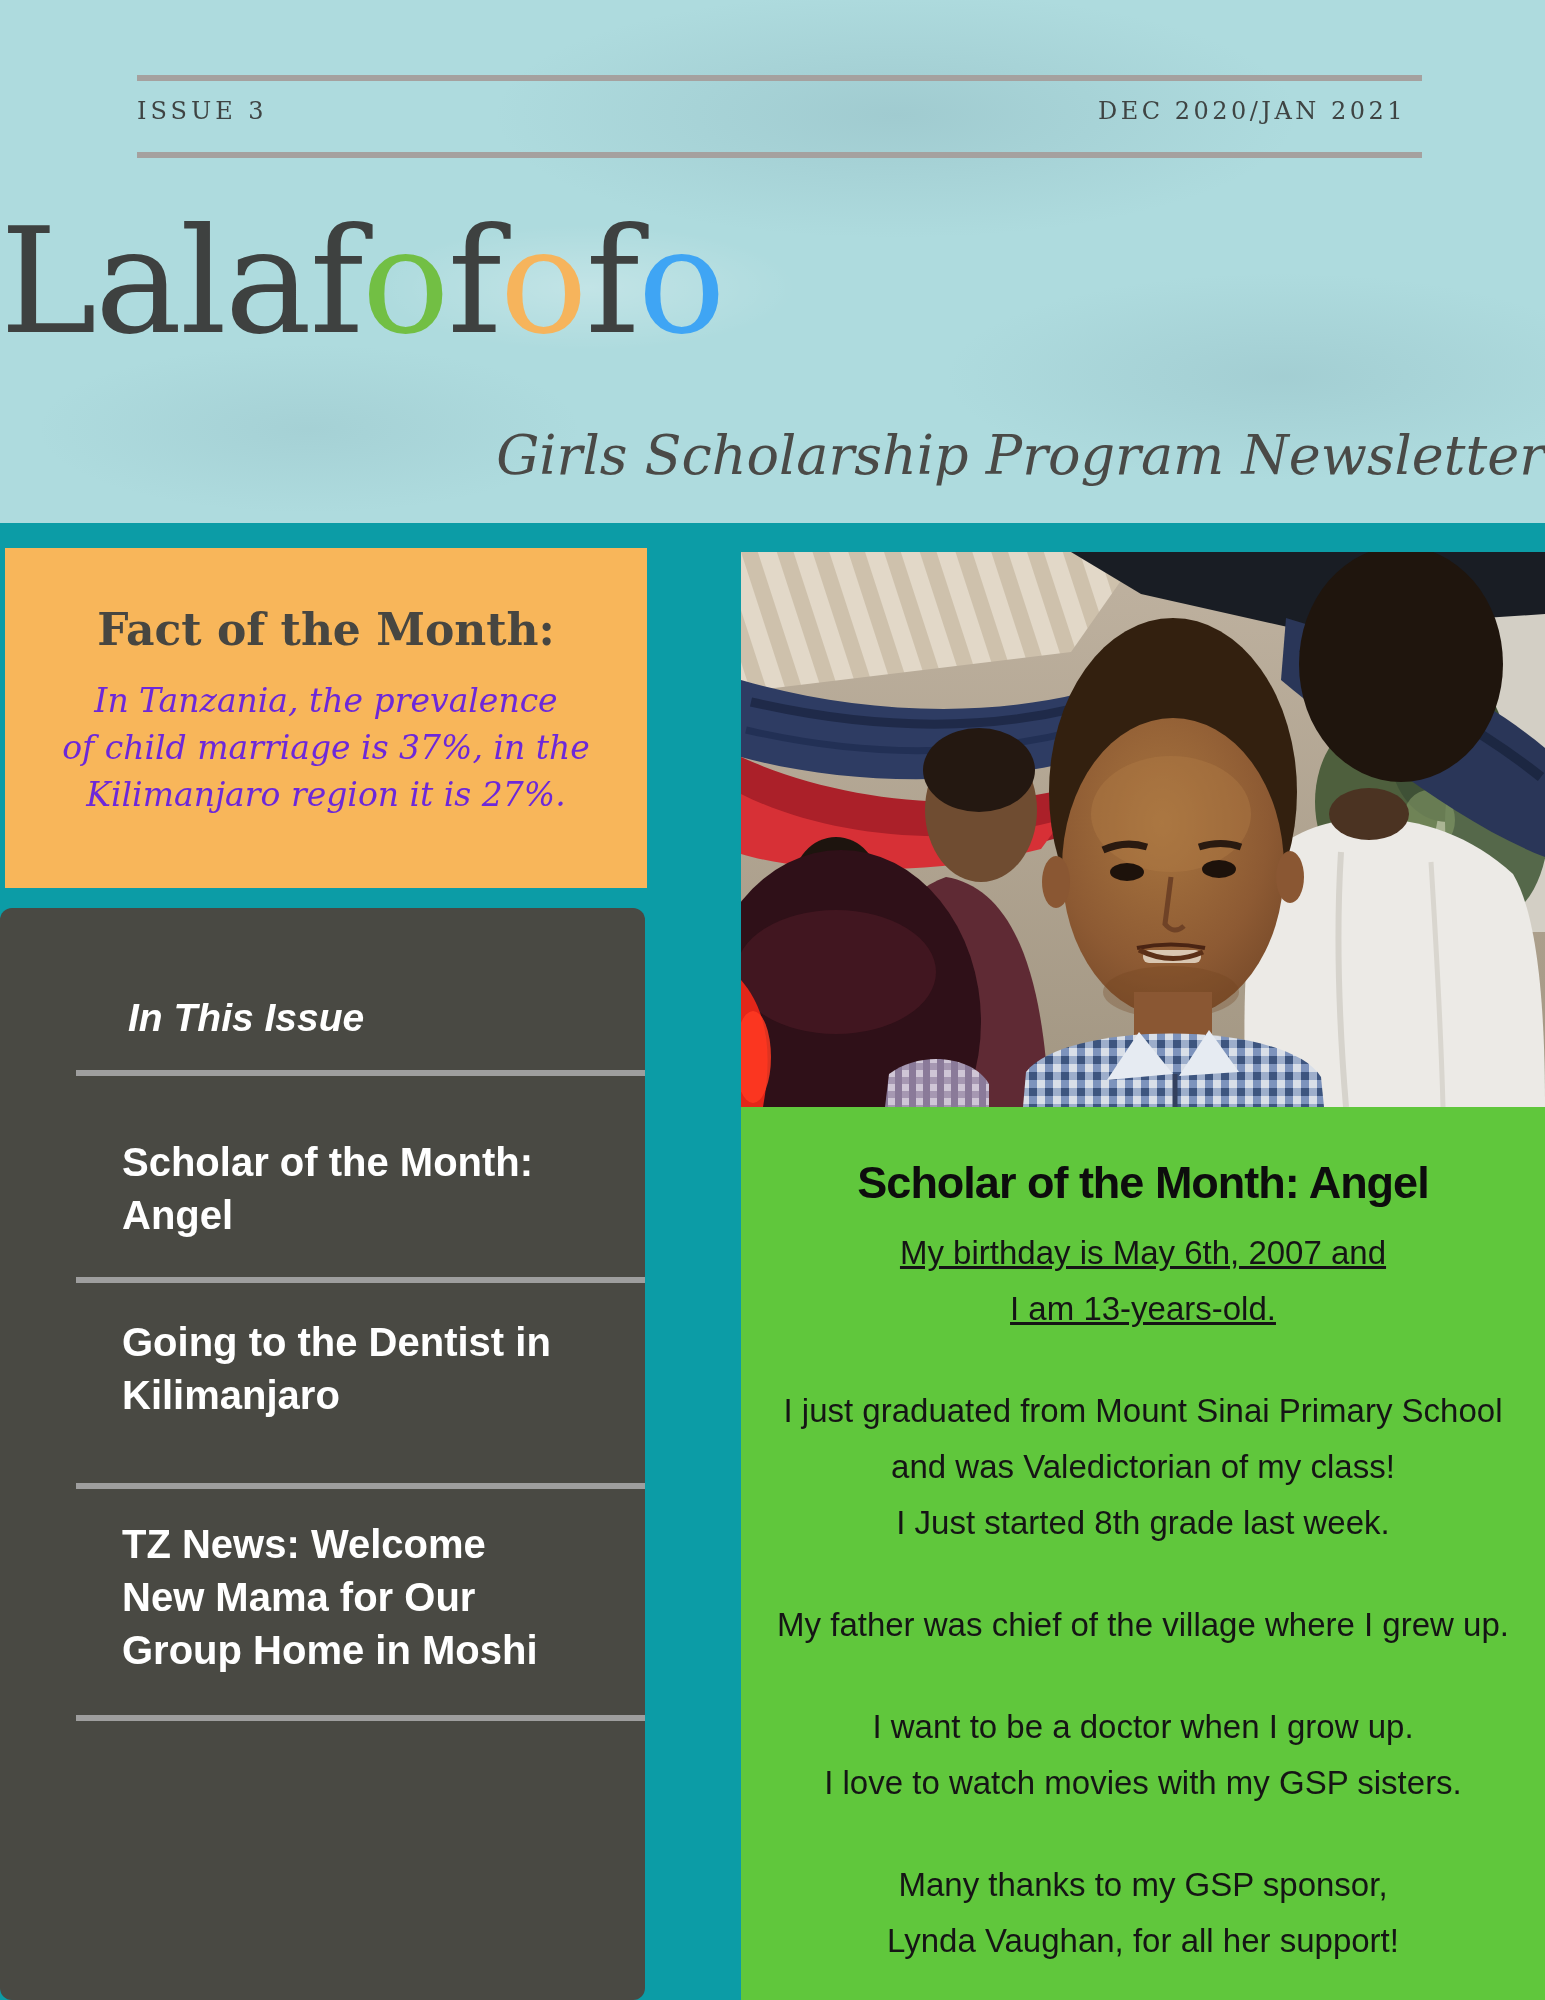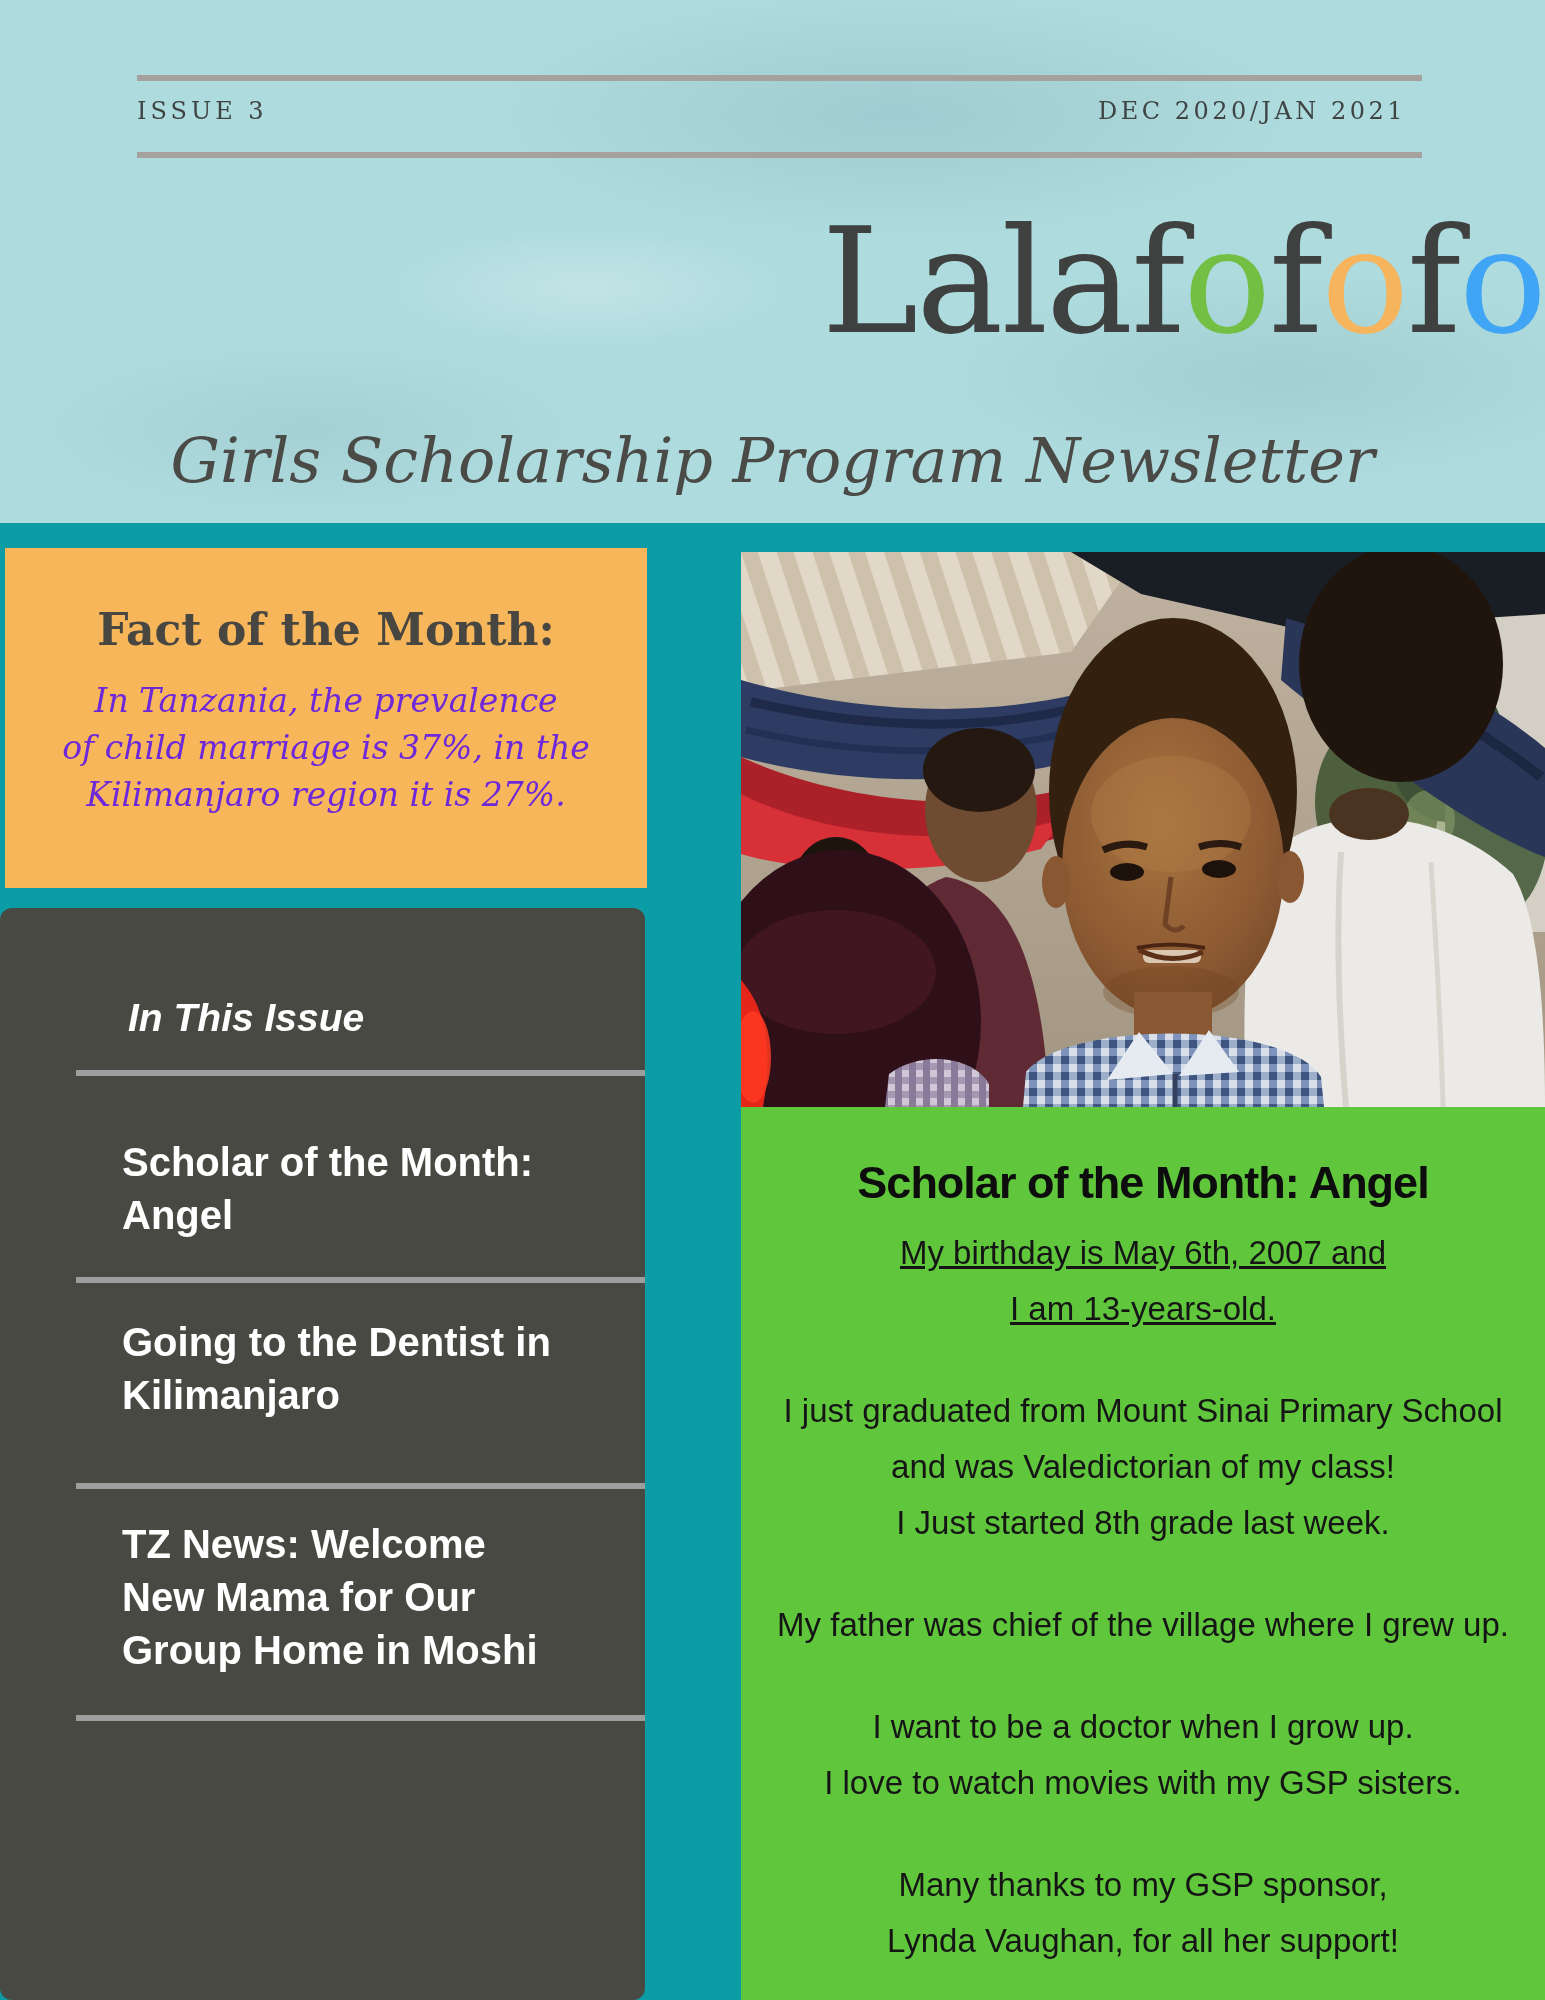--- a/index.html
+++ b/index.html
@@ -13,26 +13,26 @@
       radial-gradient(ellipse 520px 160px at 83% 72%, rgba(105,140,152,.16), transparent 65%),
       radial-gradient(ellipse 420px 130px at 20% 82%, rgba(105,140,152,.13), transparent 65%),
       radial-gradient(ellipse 300px 90px at 38% 55%, rgba(255,255,255,.25), transparent 70%),
       #AEDBDE;}
   .hrule{position:absolute;left:137px;width:1285px;height:6px;background:#A5A19F;}
   .hrule.r1{top:75px;} .hrule.r2{top:152px;}
   .kicker{position:absolute;top:97px;font-family:"DejaVu Serif","Liberation Serif",serif;
           font-size:24px;letter-spacing:4px;color:#3F4443;}
   .kicker.issue{left:137px;}
   .kicker.date{right:139px;letter-spacing:3.5px;}
-  .logo{position:absolute;left:0;top:208px;width:1545px;text-align:right;
+  .logo{position:absolute;left:0;top:208px;width:1545px;text-align:left;
         font-family:"DejaVu Serif","Liberation Serif",serif;font-size:146px;line-height:1;
         letter-spacing:-2px;white-space:nowrap;}
-  .subtitle{position:absolute;left:0;top:424px;width:1545px;text-align:center;
+  .subtitle{position:absolute;left:0;top:424px;width:1545px;text-align:right;
         font-family:"DejaVu Serif","Liberation Serif",serif;font-style:italic;
-        font-size:62px;color:#4A4A47;}
+        font-size:54px;color:#4A4A47;}
 
   
   .fact-box{position:absolute;left:5px;top:548px;width:642px;height:340px;background:#F8B65A;
         text-align:center;}
   .fact-heading{margin:56px 20px 0;font-family:"DejaVu Serif","Liberation Serif",serif;
         font-weight:bold;font-size:44px;color:#474641;}
   .fact-lines{margin:22px 14px 0;font-family:"DejaVu Serif","Liberation Serif",serif;
         font-style:italic;font-size:33px;line-height:47px;color:#6d28d9;}
 
   

